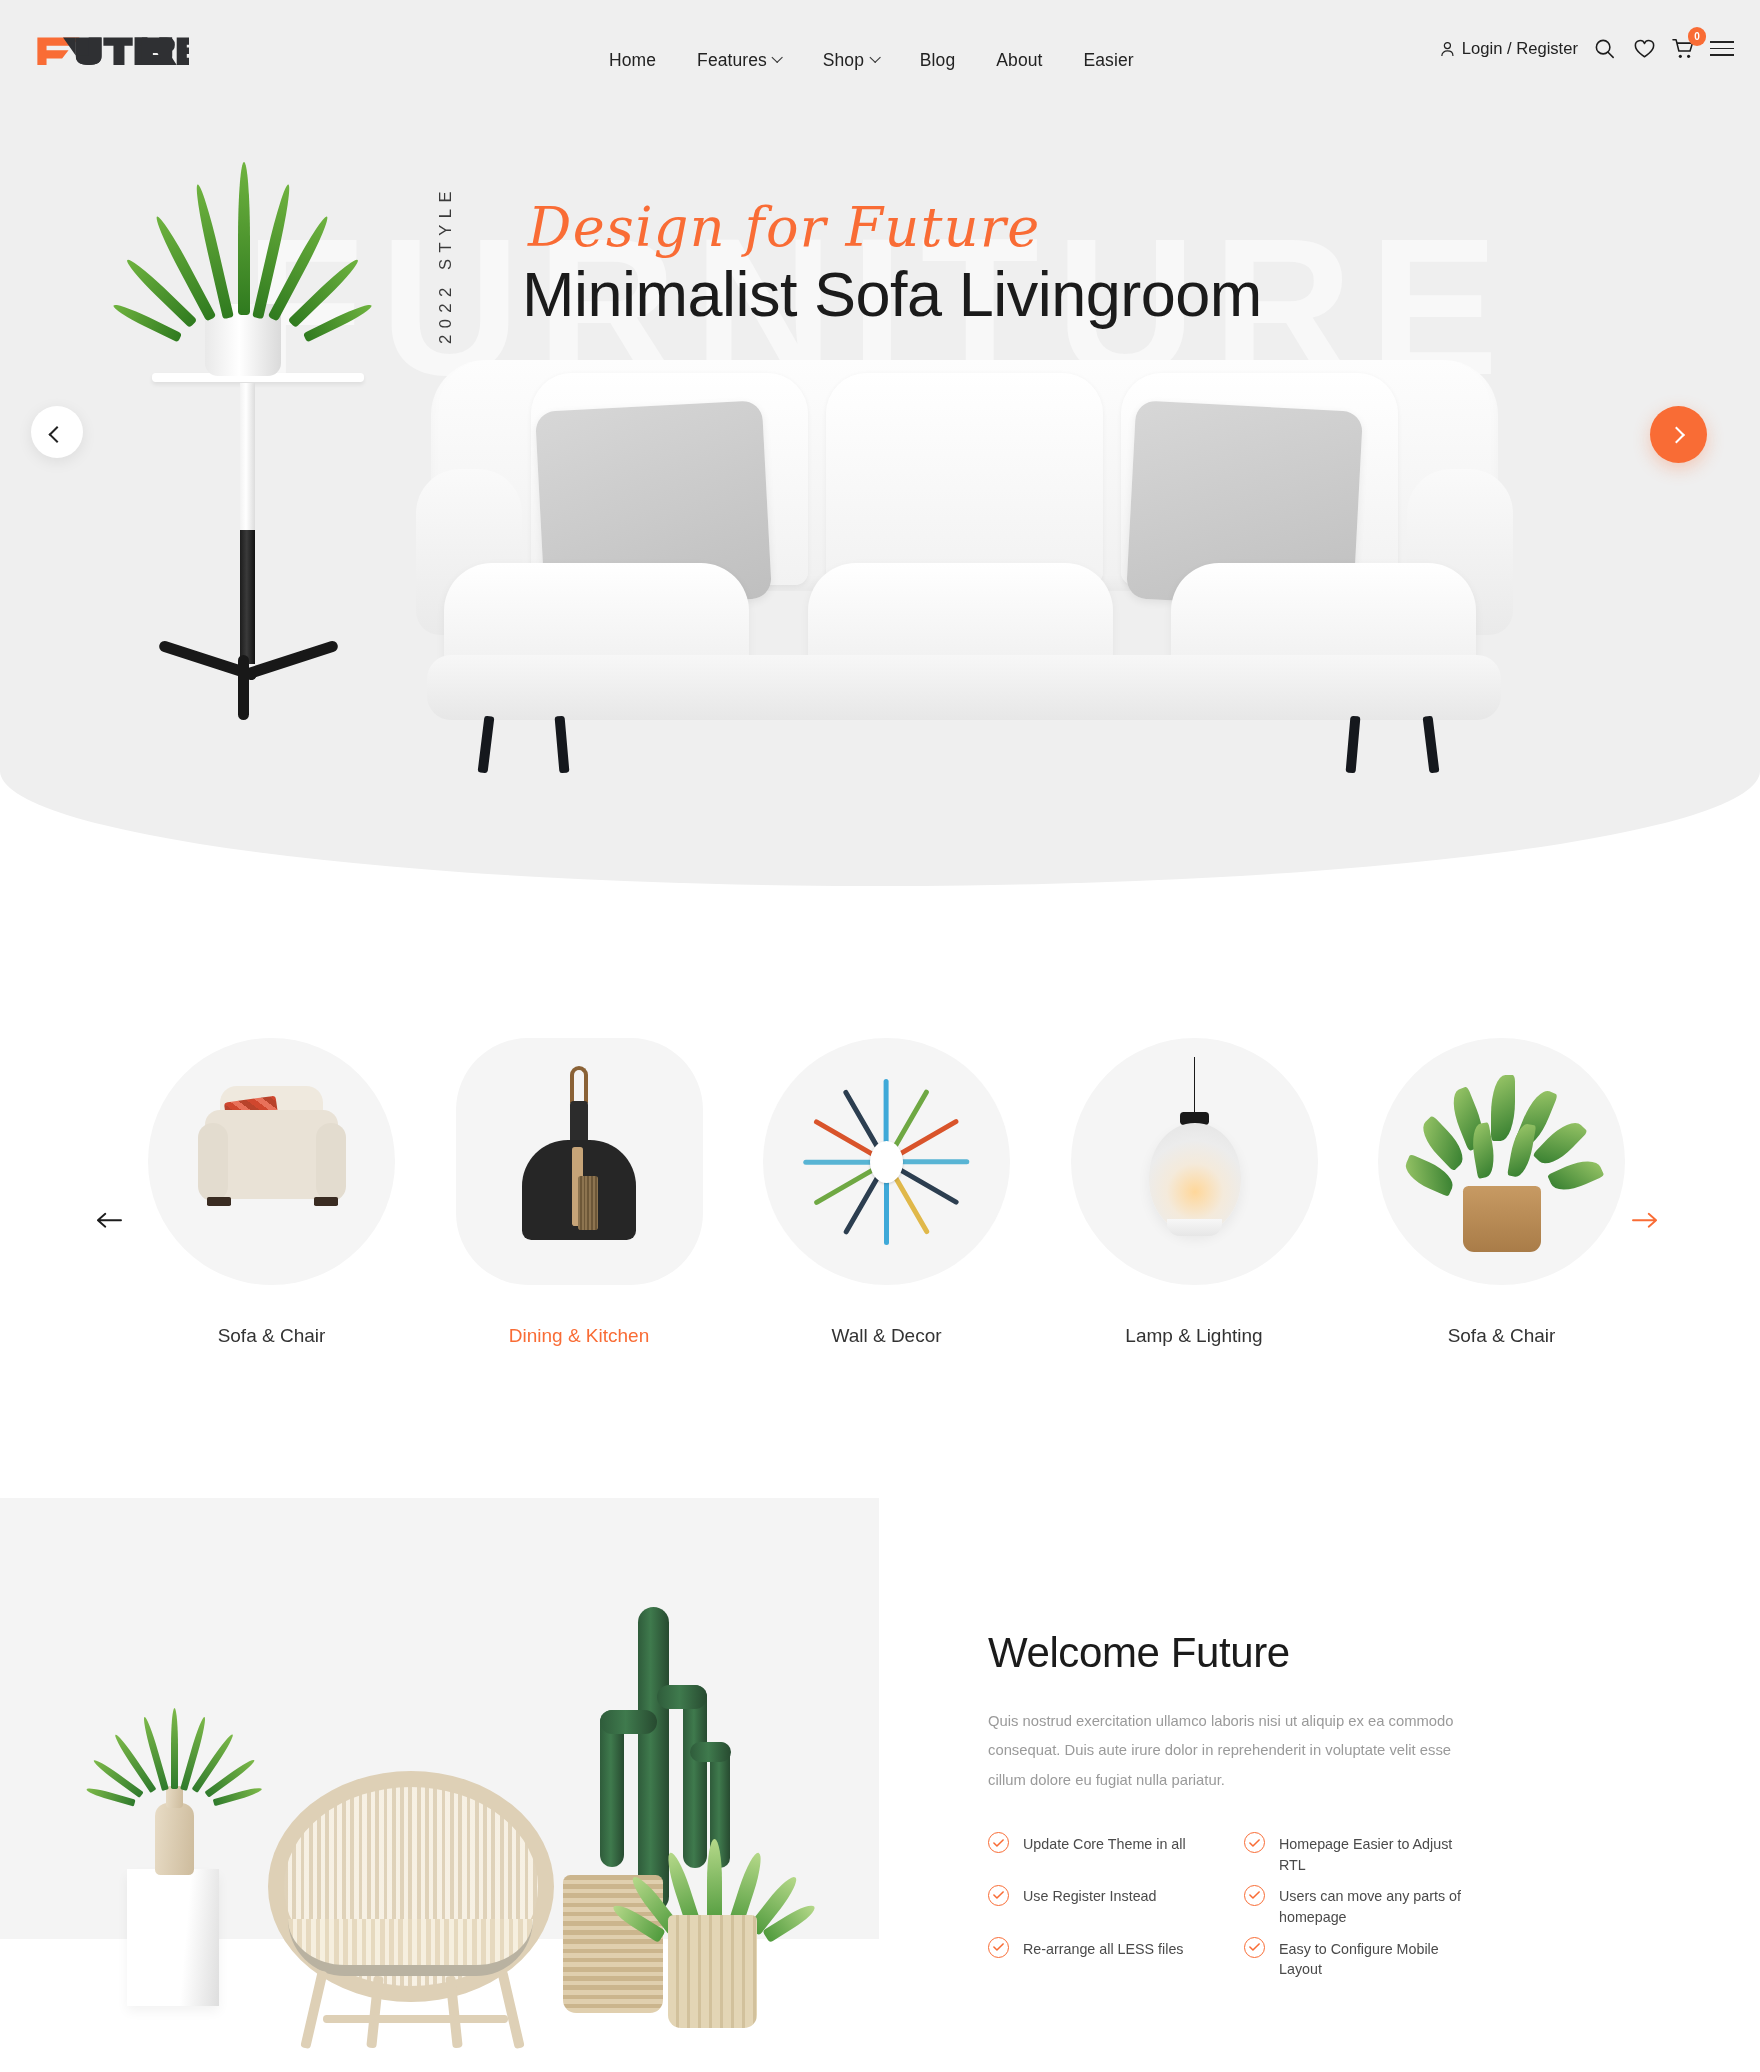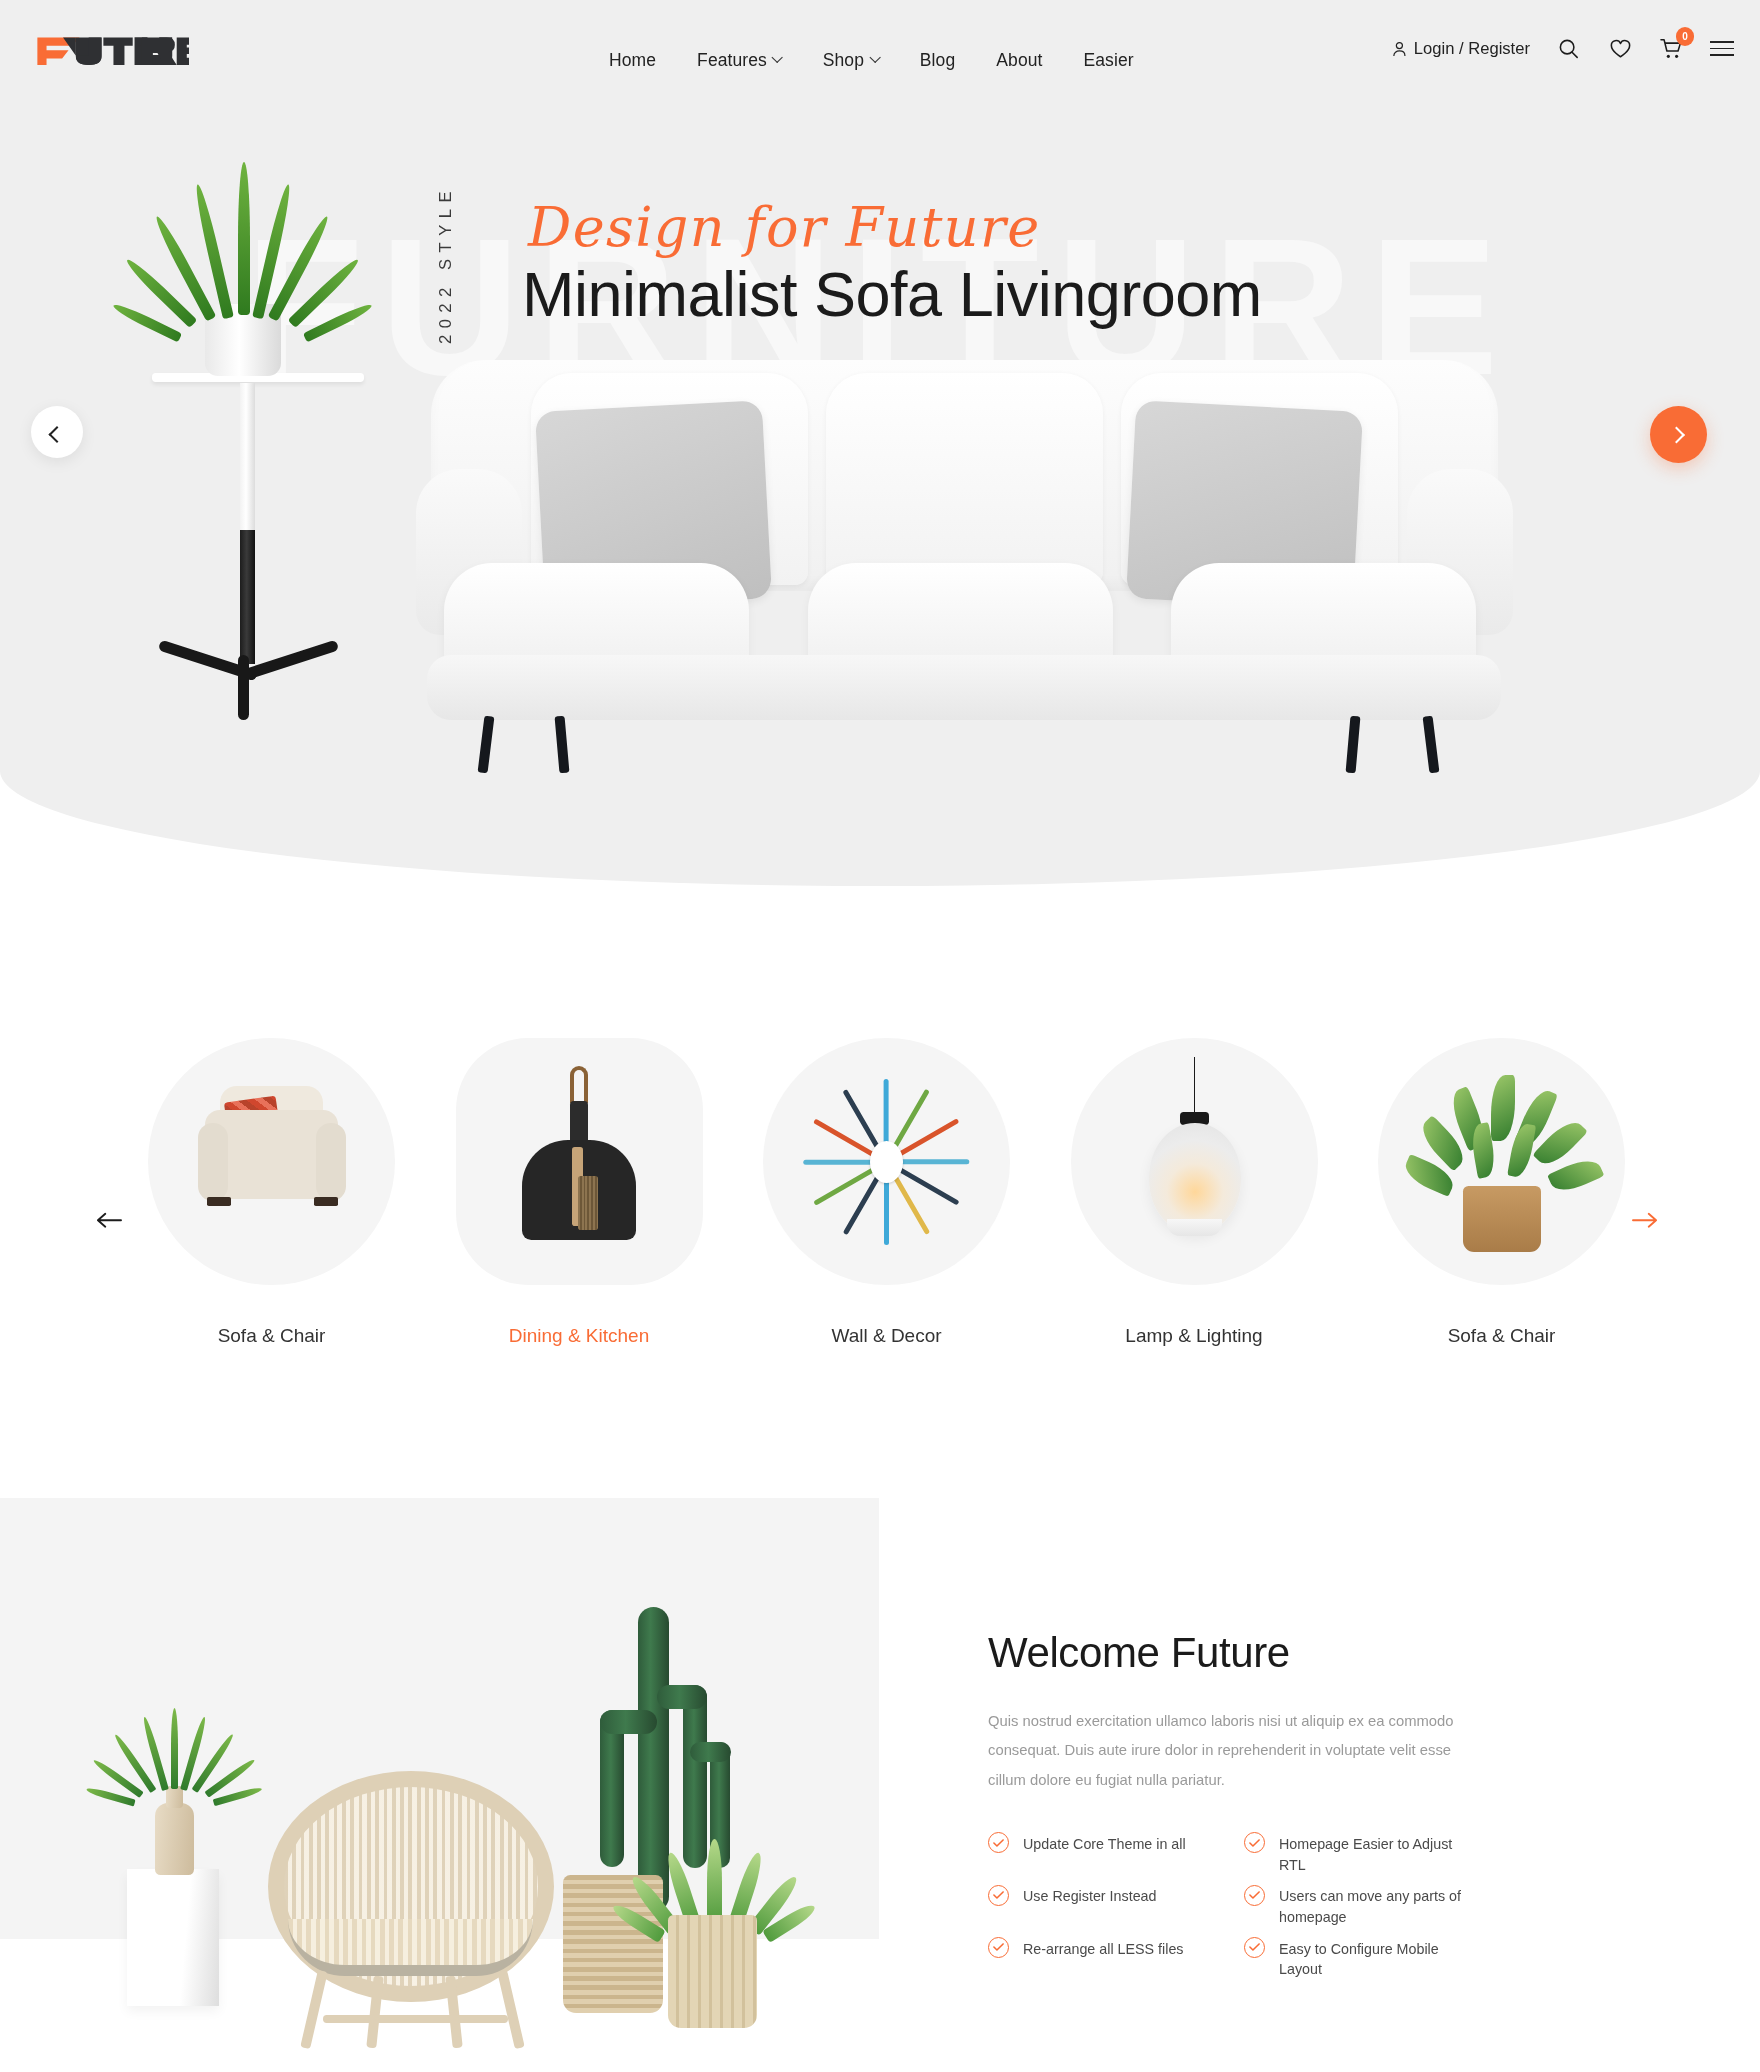--- a/index.html
+++ b/index.html
@@ -62,21 +62,21 @@
     transform: rotate(45deg) translate(-1.8px,-1.8px);
   }
 
   .header-right {
     position: absolute;
     right: 26px;
     top: 0;
     height: 97px;
     display: flex;
     align-items: center;
-    gap: 24px;
+    gap: 12px;
   }
   .login {
     display: flex;
     align-items: center;
     gap: 7.4px;
     font-size: 16.6px;
     color: #222;
     text-decoration: none;
     white-space: nowrap;
   }

